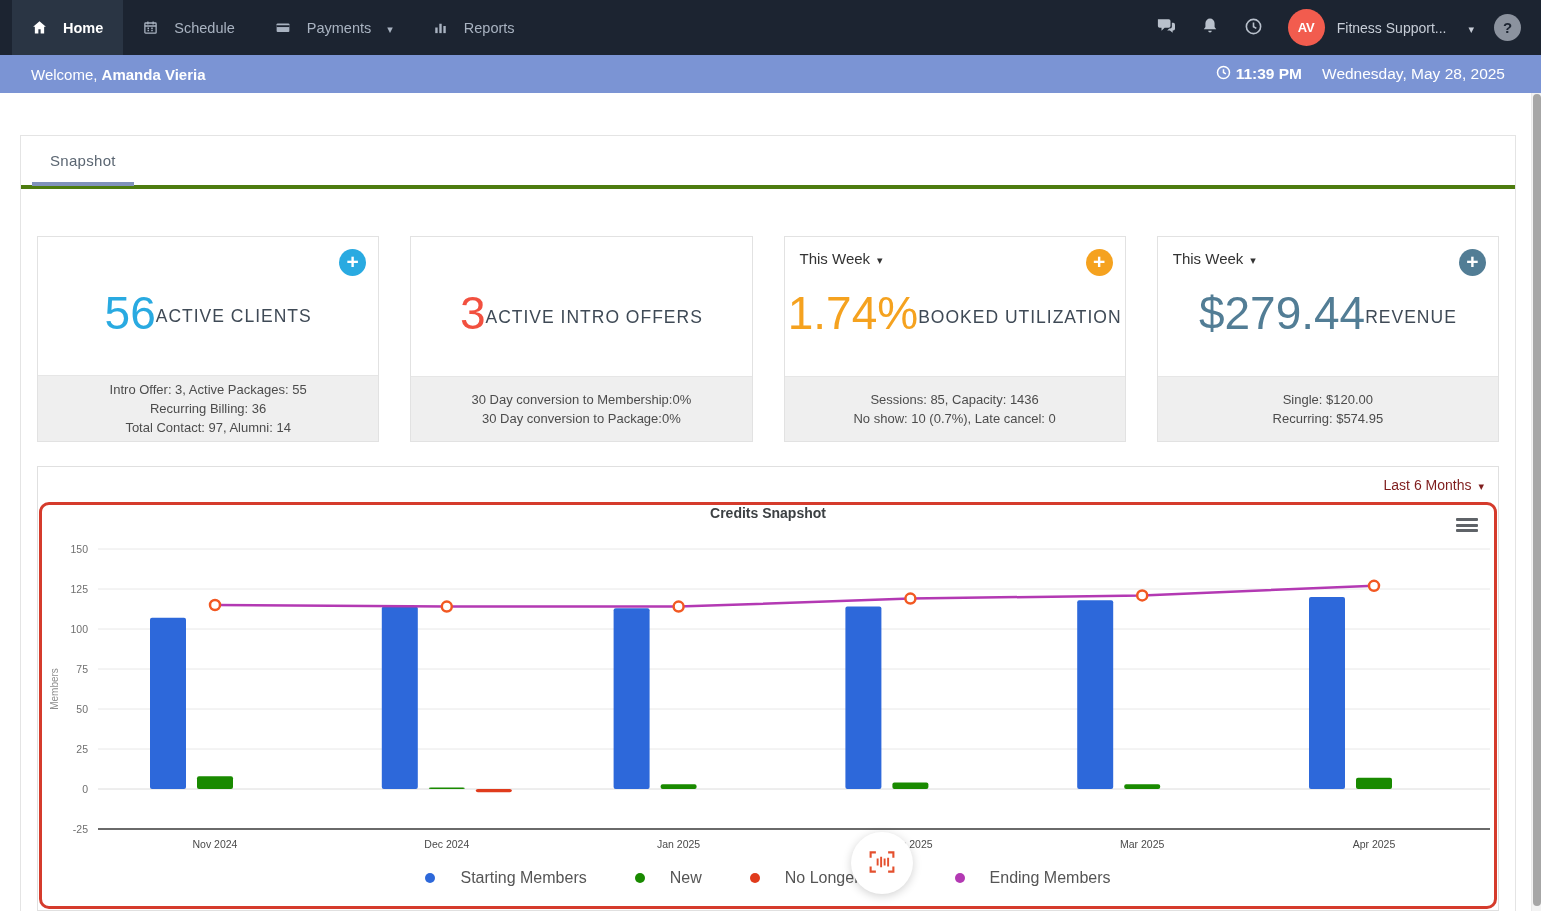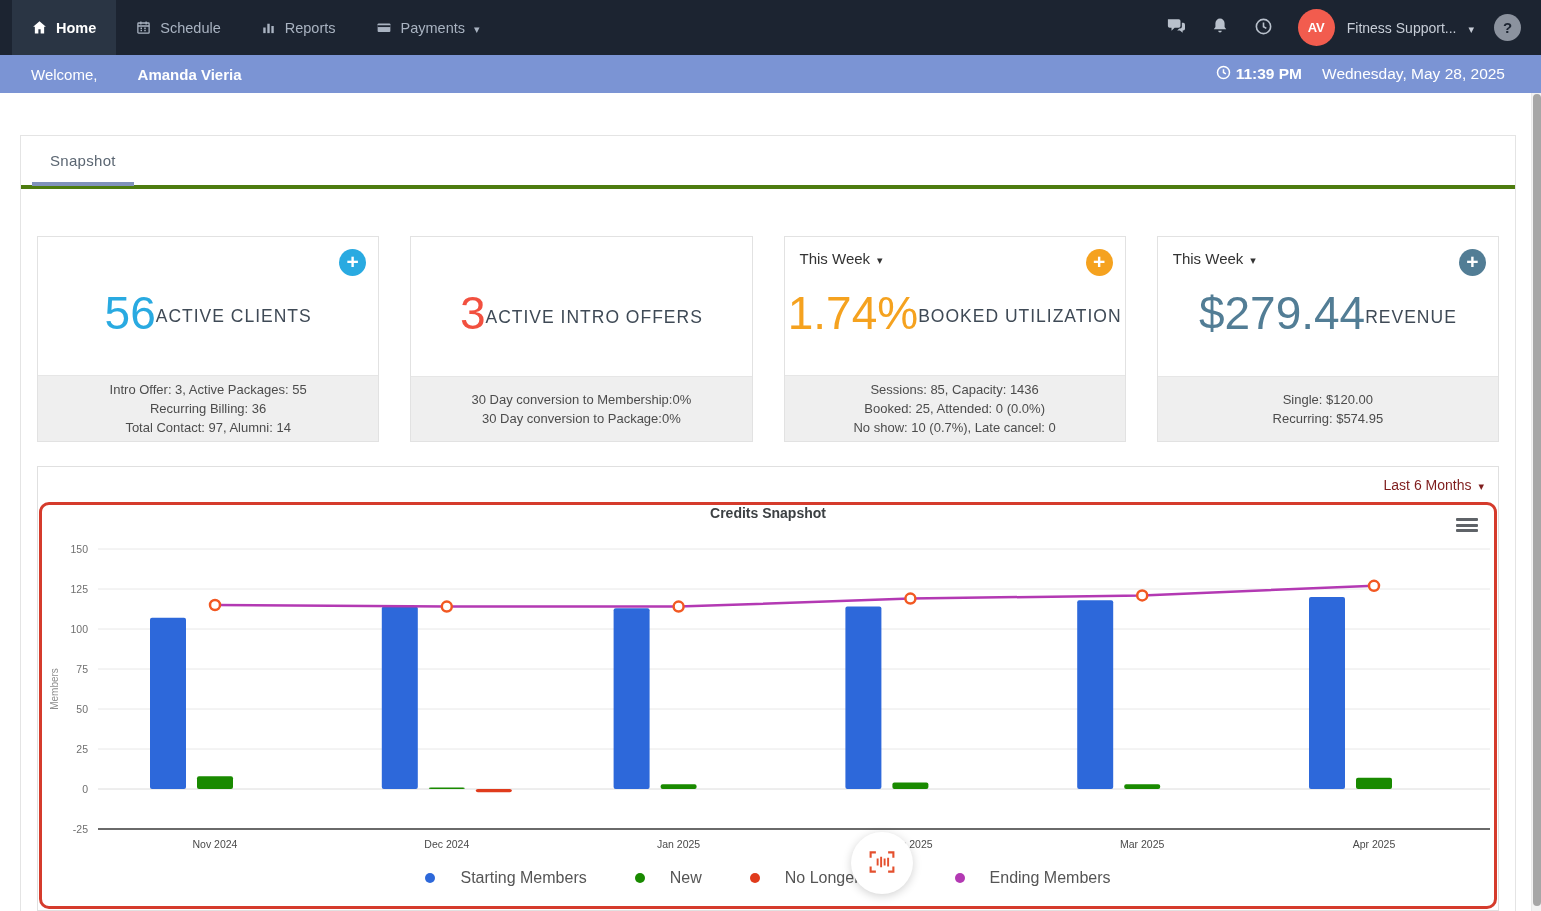--- a/index.html
+++ b/index.html
@@ -6,37 +6,37 @@
   html,body { width:1541px; height:911px; }
   body {
     font-family: "Liberation Sans", "DejaVu Sans", sans-serif;
     background:#ffffff; overflow:hidden; position:relative; color:#333;
   }
   button { font-family: inherit; background:none; border:none; cursor:pointer; }
 
   
   .topnav { height:55px; background:#1c2431; display:flex; align-items:stretch; padding-left:12px; }
   .nav-left { display:flex; align-items:stretch; }
-  .nav-item { display:flex; align-items:center; gap:9px; padding:0 20px; color:#a9b3c1; font-size:14.5px; }
+  .nav-item { display:flex; align-items:center; gap:16px; padding:0 20px; color:#a9b3c1; font-size:14.5px; }
   .nav-item.active { background:#2a3544; color:#fff; font-weight:bold; }
   .nav-item svg { display:block; }
   .nav-right { margin-left:auto; display:flex; align-items:center; gap:8px; padding-right:20px; }
   .icon-btn { width:36px; height:36px; display:flex; align-items:center; justify-content:center; color:#b9c1cc; }
   .avatar { width:37px; height:37px; border-radius:50%; color:#fff; font-weight:bold; font-size:13px;
             display:flex; align-items:center; justify-content:center; margin-left:8px; }
-  .user-btn { display:flex; align-items:center; gap:12px; color:#c7cdd7; font-size:14px; padding:0 4px; }
+  .user-btn { display:flex; align-items:center; gap:22px; color:#c7cdd7; font-size:14px; padding:0 4px; }
   .caret::after { content:"▾"; font-size:11px; line-height:1; }
   .help-btn { width:27px; height:27px; border-radius:50%; background:#8b929e; color:#1c2431;
               font-weight:bold; font-size:15px; display:flex; align-items:center; justify-content:center; margin-left:8px; }
   .help-btn::before { content:"?"; }
 
   
   .welcome { height:38px; background:#7b94d4; color:#fff; display:flex; align-items:center;
              padding:0 36px 0 31px; font-size:15px; }
-  .welcome b { font-weight:bold;margin-left:36px; }
+  .welcome b { font-weight:bold; }
   .welcome-right { margin-left:auto; display:flex; align-items:center; gap:20px; }
   .time { display:flex; align-items:center; gap:5px; font-weight:bold; font-size:15.5px; }
   .date { font-size:15.5px; }
 
   
   .main-card { position:absolute; left:20px; top:135px; width:1496px; height:800px;
                background:#fff; border:1px solid #e4e4e4; }
   .tabbar { height:53px; border-bottom:4px solid #4d7c0f; position:relative; display:flex; align-items:stretch; }
   .tab { position:relative; margin-left:11px; padding:0 18px; display:flex; align-items:center;
          color:#5b6672; font-size:15px; letter-spacing:.3px; }
@@ -97,37 +97,37 @@
       <span>
         <svg width="15" height="15" viewBox="0 0 20 20" fill="none" stroke="currentColor" stroke-width="1.7">
             <rect x="2.5" y="4" width="15" height="13.5" rx="1"></rect>
             <path d="M2.5 8h15M6.5 2v4M13.5 2v4M6 11h2M11 11h2M6 14h2M11 14h2"></path>
           </svg>
       </span>
       <span>Schedule</span>
     </a>
     <a class="nav-item">
       <span>
+        <svg width="16" height="15" viewBox="0 0 20 20" fill="currentColor">
+            <rect x="1.5" y="4.5" width="17" height="11.5" rx="1.3"></rect>
+            <rect x="1.5" y="7" width="17" height="2.4" fill="#1c2431"></rect>
+          </svg>
+      </span>
+      <span>Payments</span>
+      <span class="caret"></span>
+    </a>
+    <a class="nav-item">
+      <span>
         <svg width="15" height="15" viewBox="0 0 20 20" fill="currentColor">
             <rect x="3" y="10" width="3.2" height="7.5"></rect>
             <rect x="8.4" y="5" width="3.2" height="12.5"></rect>
             <rect x="13.8" y="8" width="3.2" height="9.5"></rect>
           </svg>
       </span>
       <span>Reports</span>
-    </a>
-    <a class="nav-item">
-      <span>
-        <svg width="16" height="15" viewBox="0 0 20 20" fill="currentColor">
-            <rect x="1.5" y="4.5" width="17" height="11.5" rx="1.3"></rect>
-            <rect x="1.5" y="7" width="17" height="2.4" fill="#1c2431"></rect>
-          </svg>
-      </span>
-      <span>Payments</span>
-      <span class="caret"></span>
     </a>
   </div>
   <div class="nav-right">
     <button class="icon-btn">
       <span>
         <svg width="20" height="18" viewBox="0 0 22 20" fill="currentColor">
             <path d="M2 2.5h12a2 2 0 0 1 2 2v5.5a2 2 0 0 1-2 2H9.5L6 15.3v-3.3H4a2 2 0 0 1-2-2z"></path>
             <path d="M17.5 6.5h1.5a2 2 0 0 1 2 2V13a2 2 0 0 1-2 2h-.6v2.6L15.3 15h-3l2.3-2.2h.9a2 2 0 0 0 2-2z"></path>
           </svg>
       </span>
@@ -212,21 +212,20 @@
         <span>This Week</span>
         <span class="caret"></span>
       </button>
       <button class="plus-btn" style="background: rgb(245, 162, 31);"></button>
       <div class="card-top">
         <div class="big-value" style="color: rgb(245, 162, 31);">1.74%</div>
         <div class="card-label">BOOKED UTILIZATION</div>
       </div>
       <div class="card-foot">
         <div>Sessions: 85, Capacity: 1436</div>
-        <div>Booked: 25, Attended: 0 (0.0%)</div>
         <div>No show: 10 (0.7%), Late cancel: 0</div>
       </div>
     </div>
 
     <div class="card">
       <button class="period-btn">
         <span>This Week</span>
         <span class="caret"></span>
       </button>
       <button class="plus-btn" style="background: rgb(82, 125, 149);"></button>

